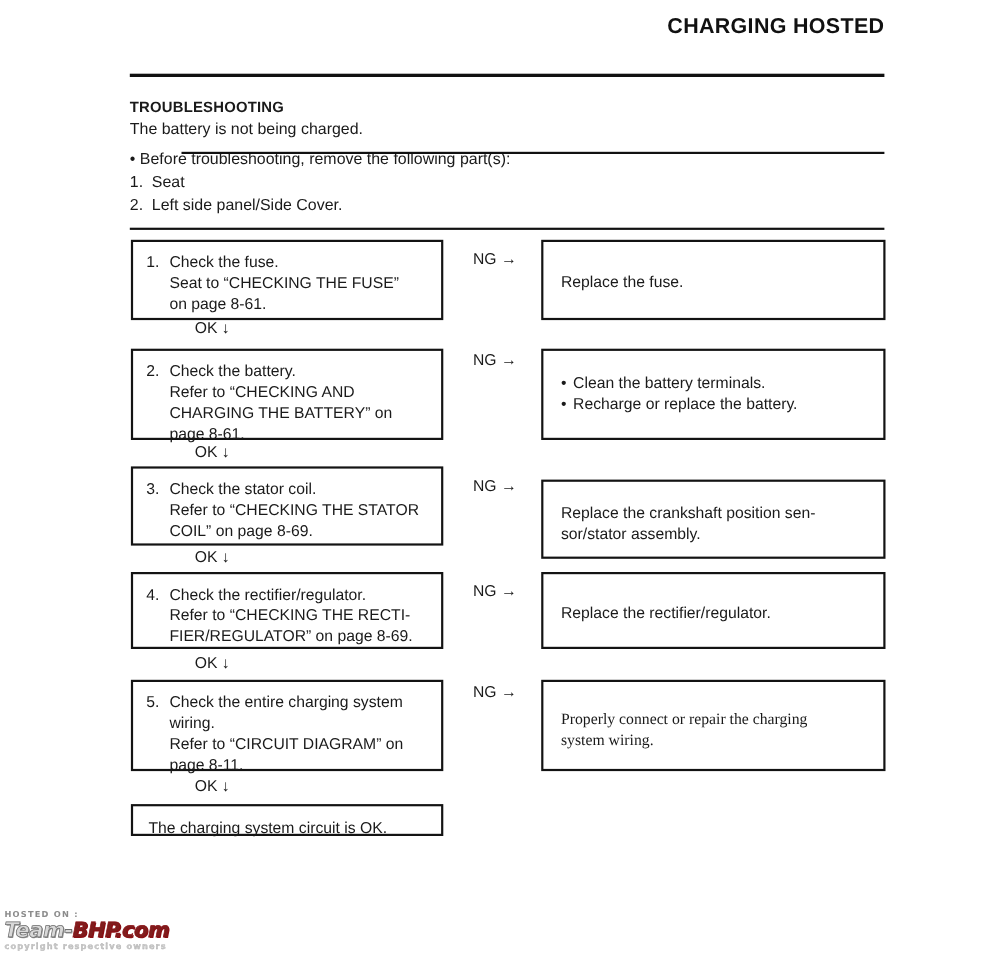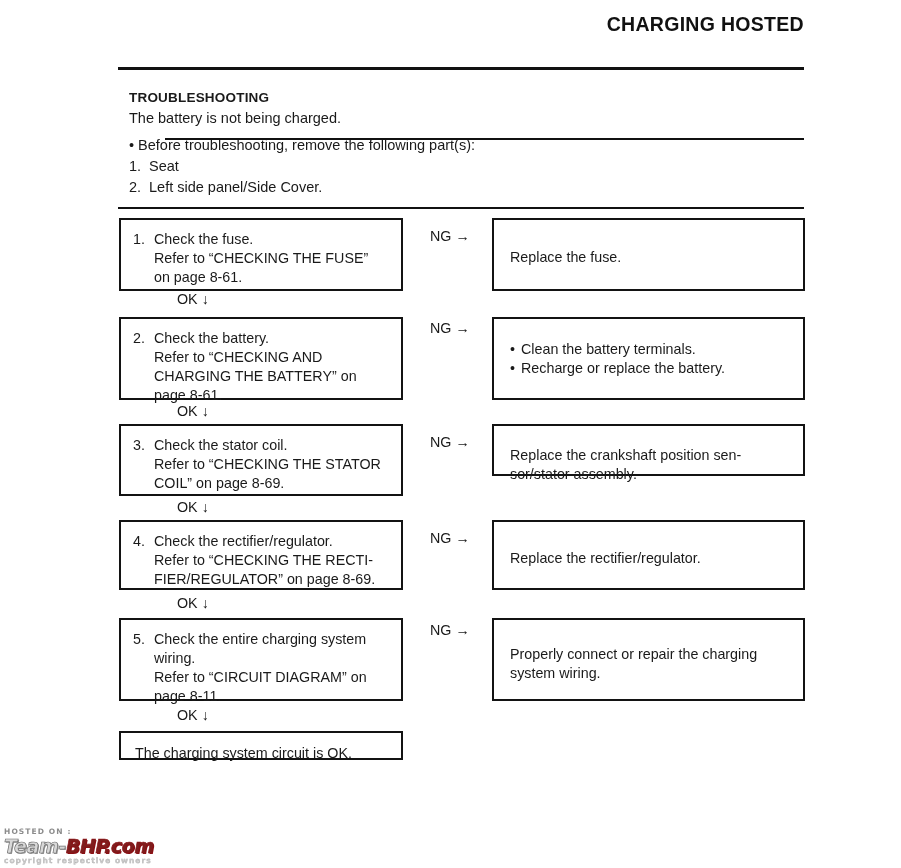--- a/index.html
+++ b/index.html
@@ -54,21 +54,20 @@
     top: 207px;
     height: 2px;
   }
 
   
   .intro {
     position: absolute;
     left: 118px;
     top: 88px;
     width: 690px;
-    margin-left: 11px;
   }
   .intro .hd {
     font-size: 13.5px;
     font-weight: bold;
     letter-spacing: 0.2px;
     line-height: 1.45;
   }
   .intro .ln {
     font-size: 14.5px;
     line-height: 1.45;
@@ -244,21 +243,21 @@
 <div class="flow">
 
   <div class="box box-left" style="top:218px; height:73px;">
     <div class="box-inner">
       <div class="step-line">
         <span class="step-num">1.</span>
         <span class="step-text">Check the fuse.</span>
       </div>
       <div class="step-line">
         <span class="step-num"></span>
-        <span class="step-text">Refer to “CHECKING THE FUSE”</span>
+        <span class="step-text">Seat to “CHECKING THE FUSE”</span>
       </div>
       <div class="step-line">
         <span class="step-num"></span>
         <span class="step-text">on page 8-61.</span>
       </div>
     </div>
   </div>
   <div class="ng-label" style="top:228px;">NG →</div>
   <div class="box box-right" style="top:218px; height:73px;">
     <div class="box-inner" style="padding-top:28px;">
@@ -312,21 +311,21 @@
         <span class="step-num"></span>
         <span class="step-text">Refer to “CHECKING THE STATOR</span>
       </div>
       <div class="step-line">
         <span class="step-num"></span>
         <span class="step-text">COIL” on page 8-69.</span>
       </div>
     </div>
   </div>
   <div class="ng-label" style="top:434px;">NG →</div>
-  <div class="box box-right" style="top:424px; height:52px;">
+  <div class="box box-right" style="top:436px; height:72px;">
     <div class="box-inner" style="padding-top:20px;">
       <div>Replace the crankshaft position sen-</div>
       <div>sor/stator assembly.</div>
     </div>
   </div>
   <div class="ok-label" style="top:499px;">OK ↓</div>
 
   <div class="box box-left" style="top:520px; height:70px;">
     <div class="box-inner">
       <div class="step-line">
@@ -365,21 +364,21 @@
         <span class="step-num"></span>
         <span class="step-text">Refer to “CIRCUIT DIAGRAM” on</span>
       </div>
       <div class="step-line">
         <span class="step-num"></span>
         <span class="step-text">page 8-11.</span>
       </div>
     </div>
   </div>
   <div class="ng-label" style="top:622px;">NG →</div>
-  <div class="box box-right" style="top:618px; height:83px;">
+  <div class="box box-right" style="top:618px; height:83px;font-family:Liberation Serif, serif;">
     <div class="box-inner" style="padding-top:25px;">
       <div>Properly connect or repair the charging</div>
       <div>system wiring.</div>
     </div>
   </div>
   <div class="ok-label" style="top:707px;">OK ↓</div>
 
   <div class="final-box" style="top:731px; height:29px;">
     <div class="box-inner">
       <div>The charging system circuit is OK.</div>

